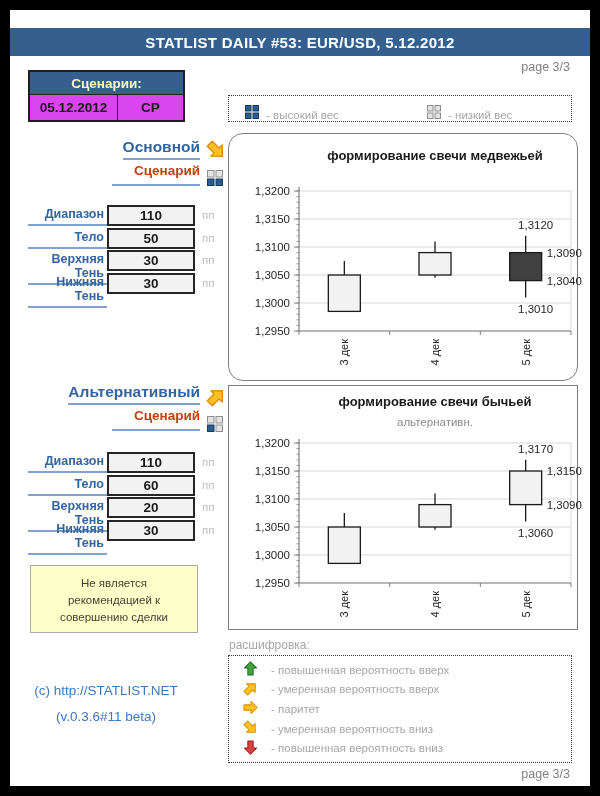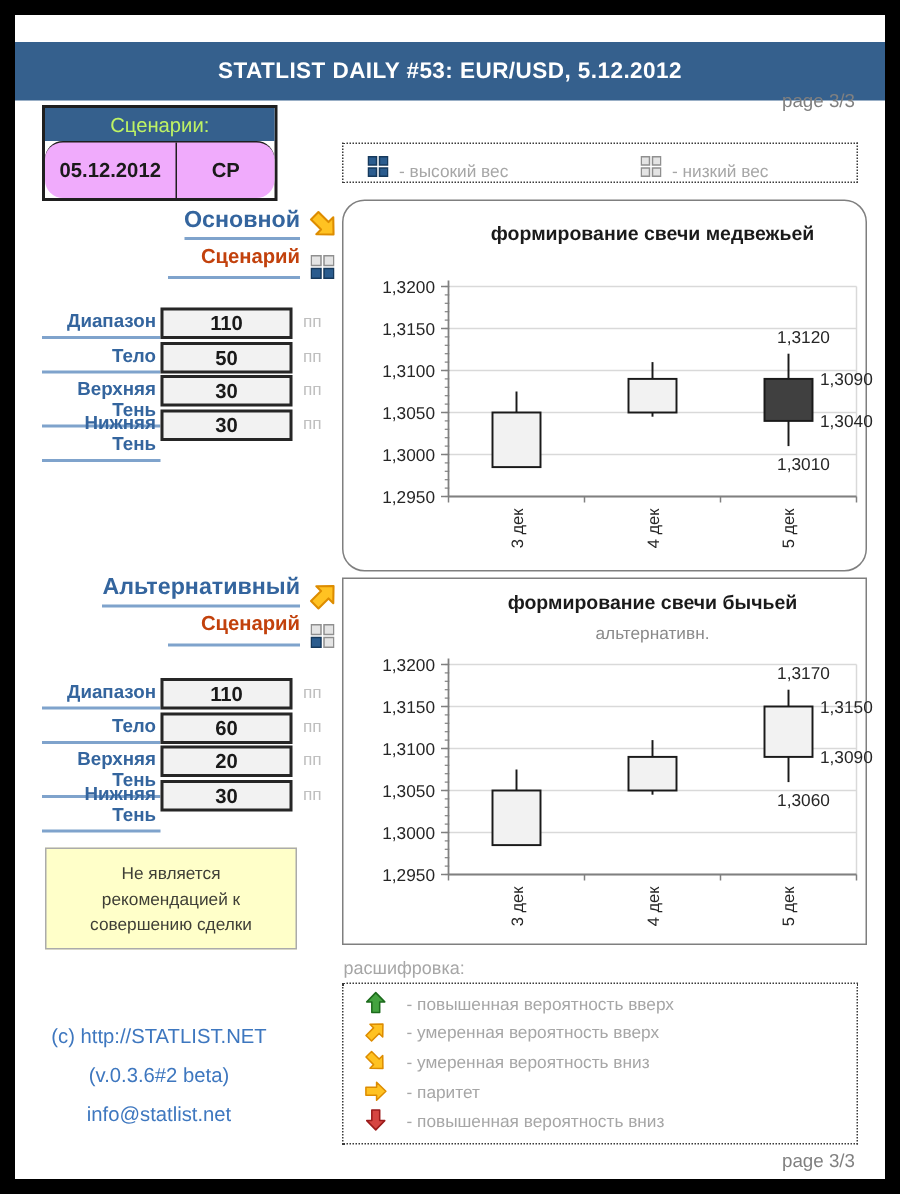--- a/index.html
+++ b/index.html
@@ -1,32 +1,32 @@
 <!DOCTYPE html>
 <html><head>
 <meta charset="utf-8">
 <style>
   * { box-sizing: border-box; margin: 0; padding: 0; }
   html, body { width: 600px; height: 796px; }
   body { background: #000; font-family: "Liberation Sans", sans-serif; position: relative; }
   .page { position: absolute; left: 10px; top: 10px; width: 580px; height: 776px; background: #fff; }
 
-  .header-bar { position: absolute; left: 0; top: 18px; width: 580px; height: 39px;
+  .header-bar { position: absolute; left: 0; top: 18px; width: 580px; height: 28px;
     background: #35608D; color: #fff; font-weight: bold; font-size: 15px;
     display: flex; align-items: center; justify-content: center; letter-spacing: .3px; }
 
   .page-num { position: absolute; right: 20px; color: #808080; font-size: 12.5px; }
   .page-num.top { top: 50px; }
   .page-num.bottom { top: 757px; }
 
   
   .scenarios { position: absolute; left: 18px; top: 60px; width: 157px; border: 2px solid #1f1f1f; }
-  .scenarios .hdr { background: #35608D; color: #bef264; font-weight: normal; font-size: 13.5px;
+  .scenarios .hdr { background: #35608D; color: #fef9c3; font-weight: bold; font-size: 13.5px;
     height: 22px; display: flex; align-items: center; justify-content: center; }
-  .scenarios .row { display: flex; height: 38px; background: #f0abfc; border-top: 1px solid #1f1f1f; border-radius: 12px; }
+  .scenarios .row { display: flex; height: 26px; background: #d946ef; border-top: 1px solid #1f1f1f; }
   .scenarios .cell { display: flex; align-items: center; justify-content: center;
     font-weight: bold; font-size: 13.5px; color: #1a1a1a; }
   .scenarios .cell.date { width: 88px; border-right: 1px solid #1f1f1f; }
   .scenarios .cell.day { flex: 1; }
 
   
   .weight-legend { position: absolute; left: 218px; top: 85px; width: 344px; height: 27px;
     border: 1px dotted #3a3a3a; }
   .weight-legend .item { position: absolute; top: 0; height: 100%; display: flex; align-items: flex-end; gap: 7px;
     color: #A6A6A6; font-size: 11.5px; }
@@ -333,52 +333,51 @@
         <text x="317.6666666666667" y="89.0000000000005" font-family="Liberation Sans, sans-serif" font-size="11.5px" fill="#262626" text-anchor="start">1,3150</text>
         <text x="317.6666666666667" y="122.60000000000035" font-family="Liberation Sans, sans-serif" font-size="11.5px" fill="#262626" text-anchor="start">1,3090</text>
         <text x="306.6666666666667" y="151.39999999999964" font-family="Liberation Sans, sans-serif" font-size="11.5px" fill="#262626" text-anchor="middle">1,3060</text>
       </svg>
     </div>
 
   <div class="note">Не является рекомендацией к совершению сделки</div>
 
   <div class="footer">
     <div><a href="#">(c) http://STATLIST.NET</a></div>
-    <div><span>(v.0.3.6#2 beta)</span></div>
-    <div><a href="#">info@statlist.net</a></div>
+    <div><span>(v.0.3.6#11 beta)</span></div>
   </div>
 
   <div class="decode-title">расшифровка:</div>
   <div class="decode-box" id="decode-box">
       <div class="decode-item">
         <span><svg width="15" height="15" viewBox="0 0 16 16" style="overflow:visible">
             <polygon points="1,5.2 8.6,5.2 8.6,1.6 15.2,8 8.6,14.4 8.6,10.8 1,10.8" fill="#44A340" stroke="#1C6B1C" stroke-width="1.1" stroke-linejoin="round" transform="rotate(-90 8 8)"></polygon>
           </svg></span>
         <span>- повышенная вероятность вверх</span>
       </div>
       <div class="decode-item">
         <span><svg width="15" height="15" viewBox="0 0 16 16" style="overflow:visible">
             <polygon points="1,5.2 8.6,5.2 8.6,1.6 15.2,8 8.6,14.4 8.6,10.8 1,10.8" fill="#FFC222" stroke="#DD8C00" stroke-width="1.1" stroke-linejoin="round" transform="rotate(-45 8 8)"></polygon>
           </svg></span>
         <span>- умеренная вероятность вверх</span>
       </div>
       <div class="decode-item">
         <span><svg width="15" height="15" viewBox="0 0 16 16" style="overflow:visible">
+            <polygon points="1,5.2 8.6,5.2 8.6,1.6 15.2,8 8.6,14.4 8.6,10.8 1,10.8" fill="#FFC222" stroke="#DD8C00" stroke-width="1.1" stroke-linejoin="round" transform="rotate(0 8 8)"></polygon>
+          </svg></span>
+        <span>- паритет</span>
+      </div>
+      <div class="decode-item">
+        <span><svg width="15" height="15" viewBox="0 0 16 16" style="overflow:visible">
             <polygon points="1,5.2 8.6,5.2 8.6,1.6 15.2,8 8.6,14.4 8.6,10.8 1,10.8" fill="#FFC222" stroke="#DD8C00" stroke-width="1.1" stroke-linejoin="round" transform="rotate(45 8 8)"></polygon>
           </svg></span>
         <span>- умеренная вероятность вниз</span>
       </div>
       <div class="decode-item">
         <span><svg width="15" height="15" viewBox="0 0 16 16" style="overflow:visible">
-            <polygon points="1,5.2 8.6,5.2 8.6,1.6 15.2,8 8.6,14.4 8.6,10.8 1,10.8" fill="#FFC222" stroke="#DD8C00" stroke-width="1.1" stroke-linejoin="round" transform="rotate(0 8 8)"></polygon>
-          </svg></span>
-        <span>- паритет</span>
-      </div>
-      <div class="decode-item">
-        <span><svg width="15" height="15" viewBox="0 0 16 16" style="overflow:visible">
             <polygon points="1,5.2 8.6,5.2 8.6,1.6 15.2,8 8.6,14.4 8.6,10.8 1,10.8" fill="#D64541" stroke="#9B1B1B" stroke-width="1.1" stroke-linejoin="round" transform="rotate(90 8 8)"></polygon>
           </svg></span>
         <span>- повышенная вероятность вниз</span>
       </div>
     </div>
 
   <div class="page-num bottom">page 3/3</div>
 
 </div>
 

